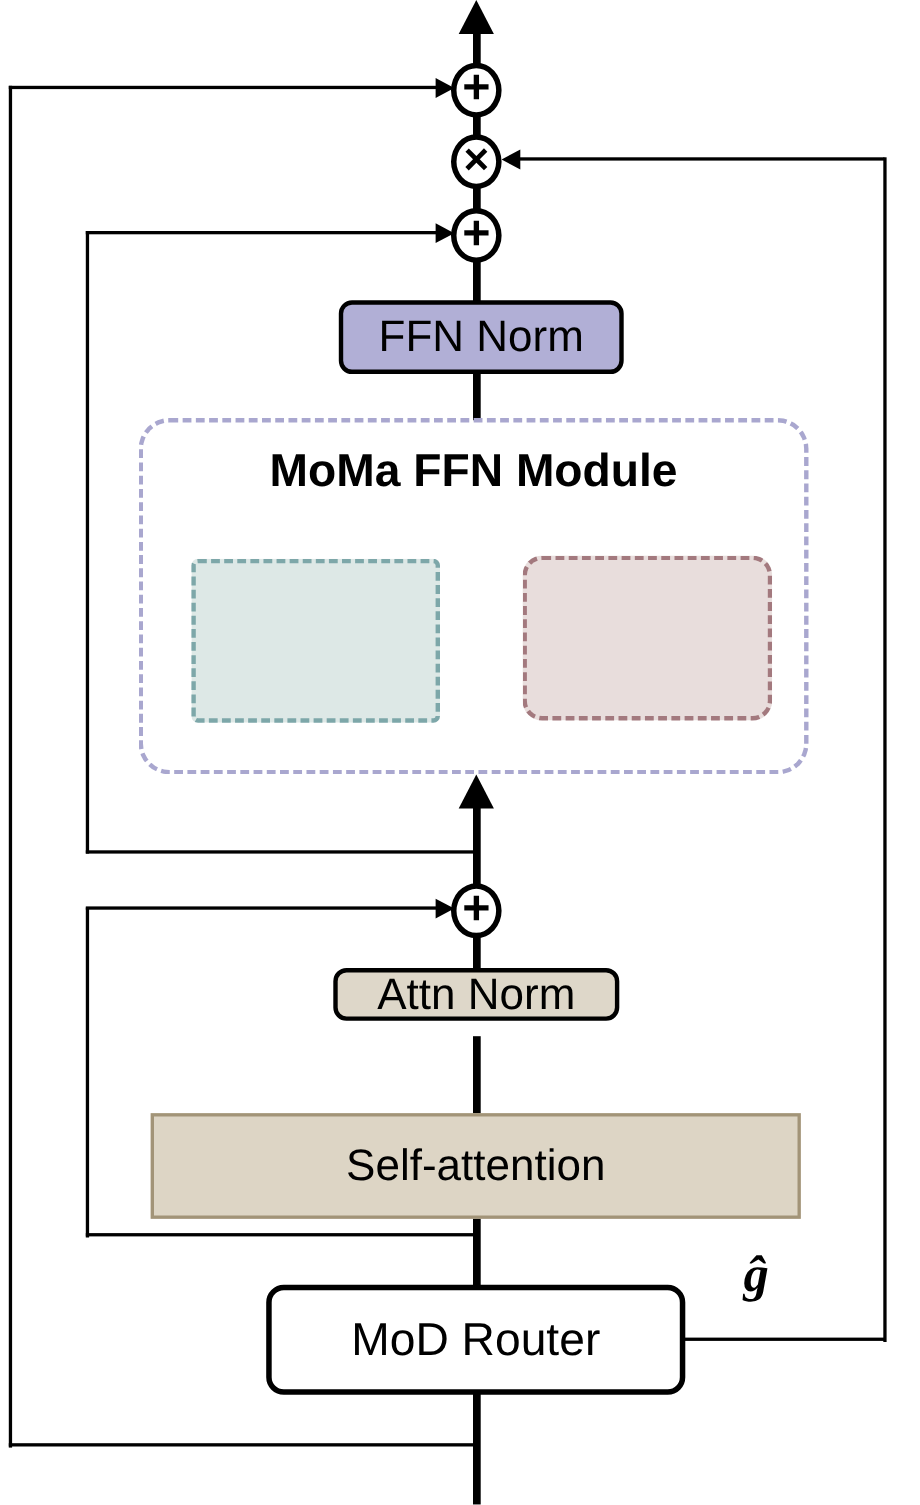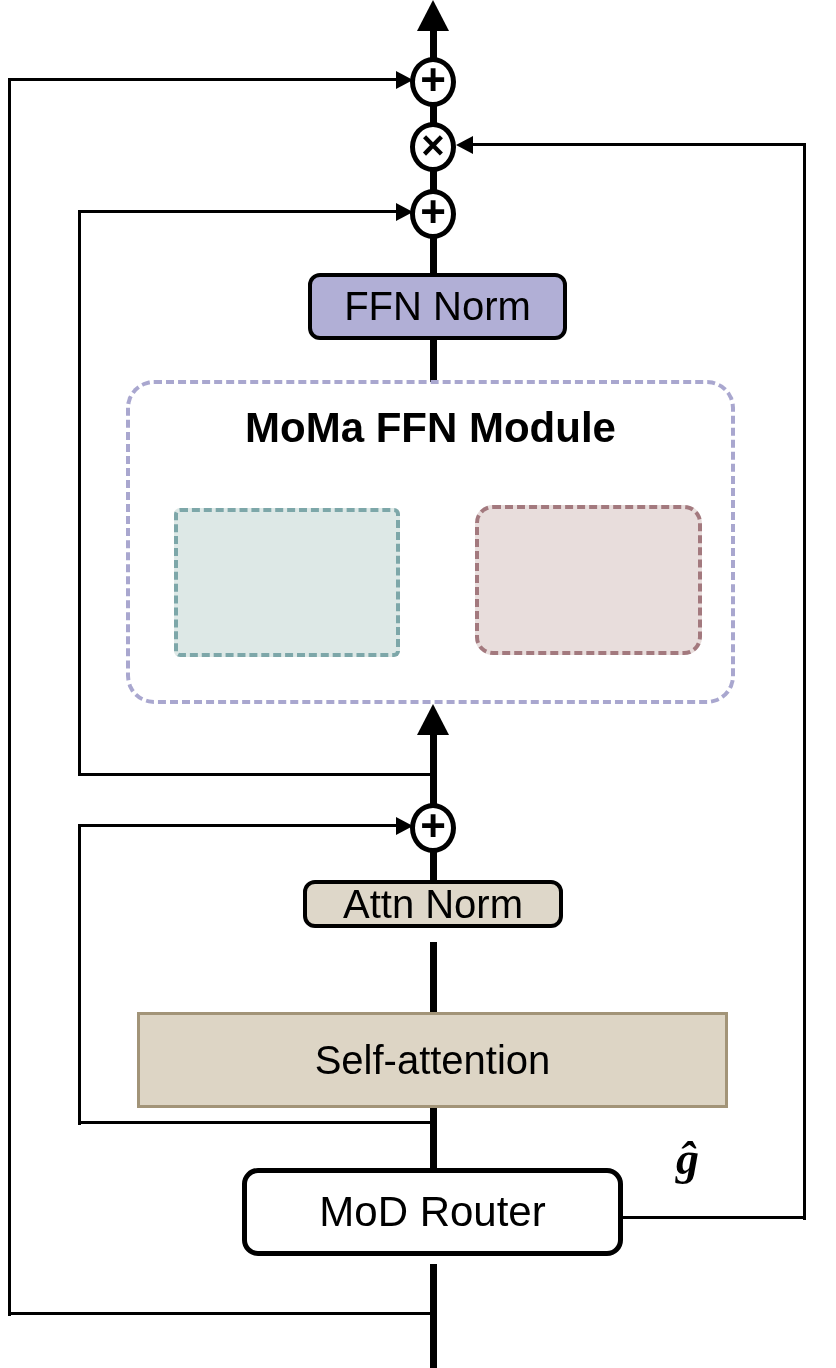--- a/index.html
+++ b/index.html
@@ -30,21 +30,21 @@
   
   .node{position:absolute;display:flex;align-items:center;justify-content:center;
     box-sizing:border-box;font-size:40px;}
   .ffn-norm{left:308px;top:273px;width:259px;height:67px;border:4px solid #000;
     border-radius:12px;background:var(--ffn-norm-fill,#b1afd6);}
   .attn-norm{left:303px;top:880px;width:260px;height:48px;border:4px solid #000;
     border-radius:12px;background:var(--attn-norm-fill,#ded7c9);}
   .self-attn{left:137px;top:984px;width:591px;height:96px;
     border:3px solid var(--self-attention-border,#a29478);
     background:var(--self-attention-fill,#ddd5c5);margin-top:28px;}
-  .router{left:242px;top:1168px;width:381px;height:88px;border:5px solid #000;
+  .router{left:242px;top:1168px;width:381px;height:100px;border:5px solid #000;
     border-radius:16px;background:var(--router-fill,#ffffff);font-size:42px;}
   .module{left:126px;top:380px;width:609px;height:324px;box-sizing:border-box;
     border:4px dashed var(--module-border,#a9a7cf);border-radius:28px;background:transparent;}
   .module-title{position:absolute;left:126px;top:404px;width:609px;text-align:center;
     font-size:42px;font-weight:bold;}
   .expert-left{position:absolute;left:174px;top:508px;width:226px;height:149px;box-sizing:border-box;
     border:4px dashed var(--expert-left-border,#7da7a9);border-radius:6px;
     background:var(--expert-left-fill,#dde8e6);}
   .expert-right{position:absolute;left:475px;top:505px;width:227px;height:150px;box-sizing:border-box;
     border:4px dashed var(--expert-right-border,#a3797e);border-radius:18px;

